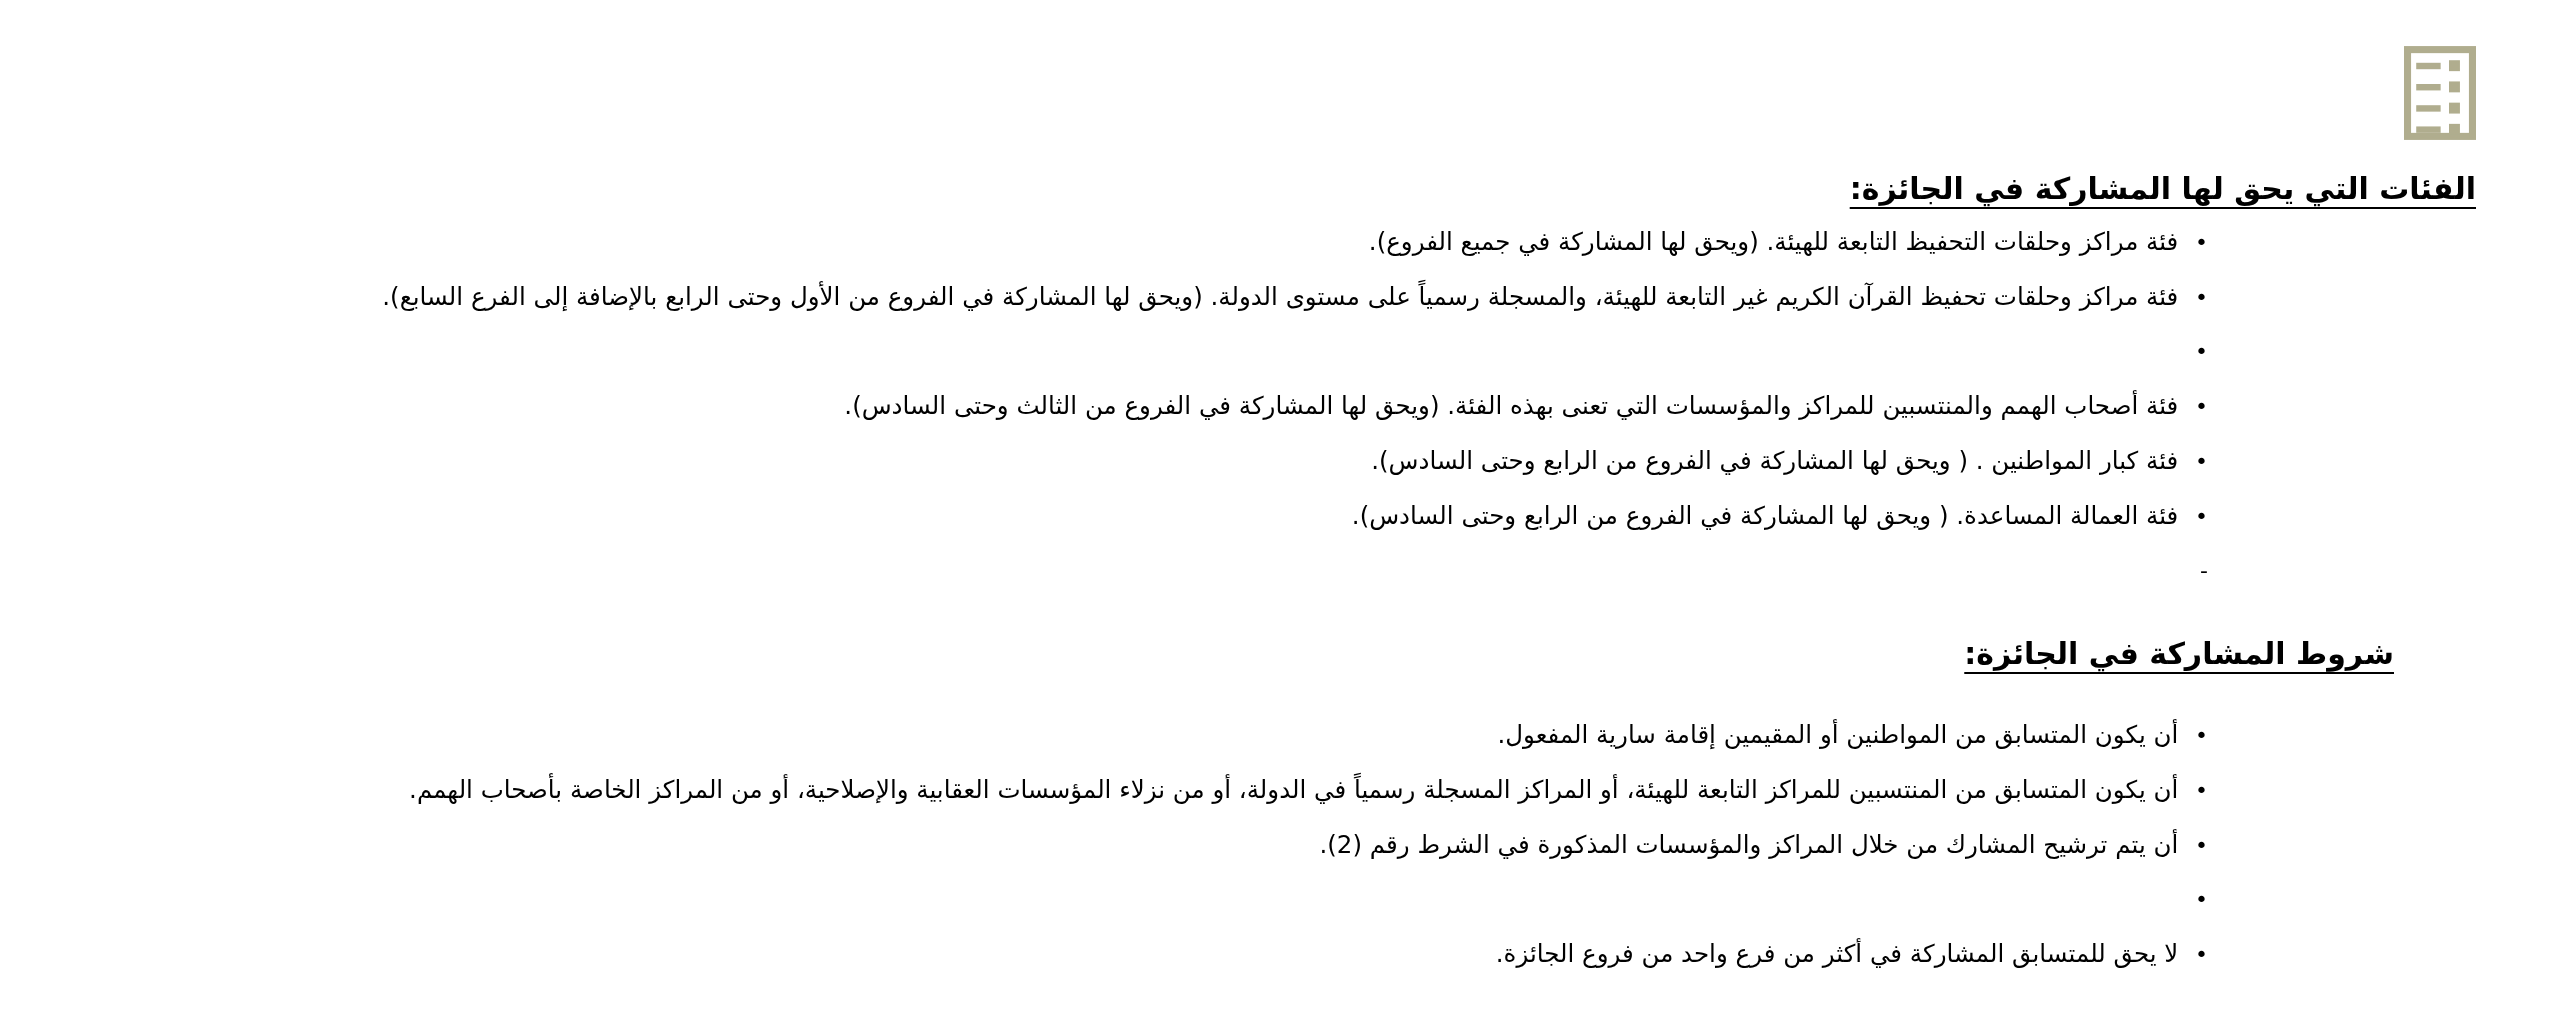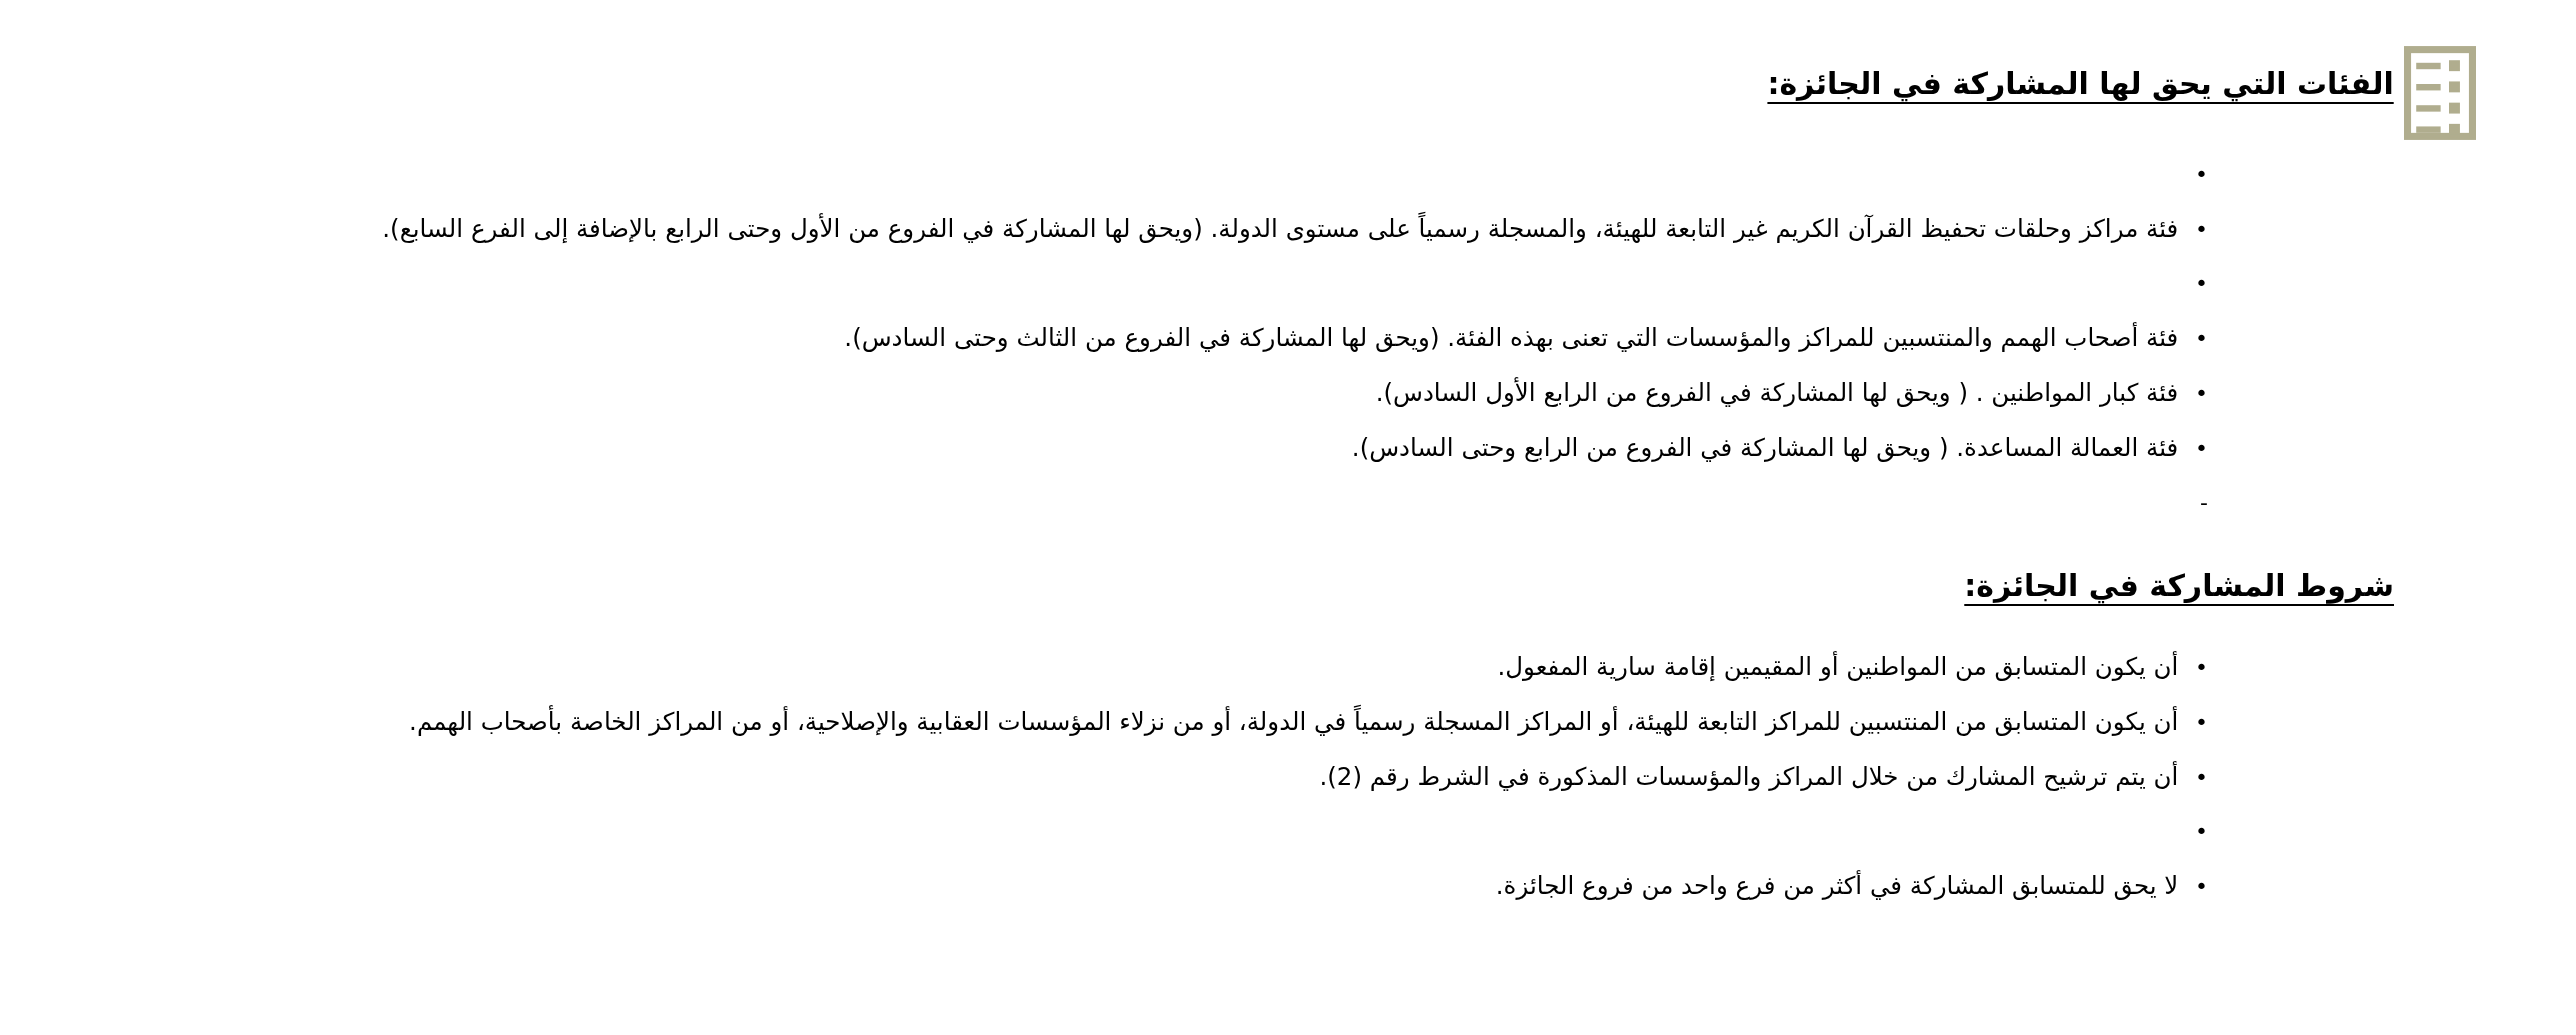--- a/index.html
+++ b/index.html
@@ -22,20 +22,21 @@
     background: #ffffff;
   }
   .content {
     position: absolute;
     top: 46px;
     right: 100px;
     width: 2383px;
   }
   .heading-row {
     display: flex;
+    flex-direction: column;
     align-items: flex-start;
     gap: 10.3px;
   }
   .doc-icon {
     flex: 0 0 auto;
     width: 72px;
     height: 94px;
     color: #b0ad8e;
   }
   .section-heading {
@@ -113,35 +114,36 @@
           <rect x="19" y="125" width="38" height="10" fill="currentColor"></rect>
           <rect x="70" y="121" width="17" height="17" fill="currentColor"></rect>
         </svg>
       </span>
       <h2 class="section-heading">الفئات التي يحق لها المشاركة في الجائزة:</h2>
     </div>
 
     <ul class="bullet-list first">
       <li>
         <span class="bullet-marker">•</span>
+        <span>فئة مراكز وحلقات التحفيظ التابعة للهيئة.  (ويحق لها المشاركة في جميع الفروع).</span>
       </li>
       <li>
         <span class="bullet-marker">•</span>
         <span>فئة مراكز وحلقات تحفيظ القرآن الكريم غير التابعة للهيئة، والمسجلة رسمياً على مستوى الدولة. (ويحق لها المشاركة في الفروع من الأول وحتى الرابع بالإضافة إلى الفرع السابع).</span>
       </li>
       <li>
         <span class="bullet-marker">•</span>
       </li>
       <li>
         <span class="bullet-marker">•</span>
         <span>فئة أصحاب الهمم والمنتسبين للمراكز والمؤسسات التي تعنى بهذه الفئة. (ويحق لها المشاركة في الفروع من الثالث وحتى السادس).</span>
       </li>
       <li>
         <span class="bullet-marker">•</span>
-        <span>فئة كبار المواطنين . ( ويحق لها المشاركة في الفروع من الرابع الأول السادس).</span>
+        <span>فئة كبار المواطنين . ( ويحق لها المشاركة في الفروع من الرابع وحتى السادس).</span>
       </li>
       <li>
         <span class="bullet-marker">•</span>
         <span>فئة العمالة المساعدة. ( ويحق لها المشاركة في الفروع من الرابع وحتى السادس).</span>
       </li>
     </ul>
 
     <div class="note-row">
       <span class="note-marker">-</span>
     </div>

